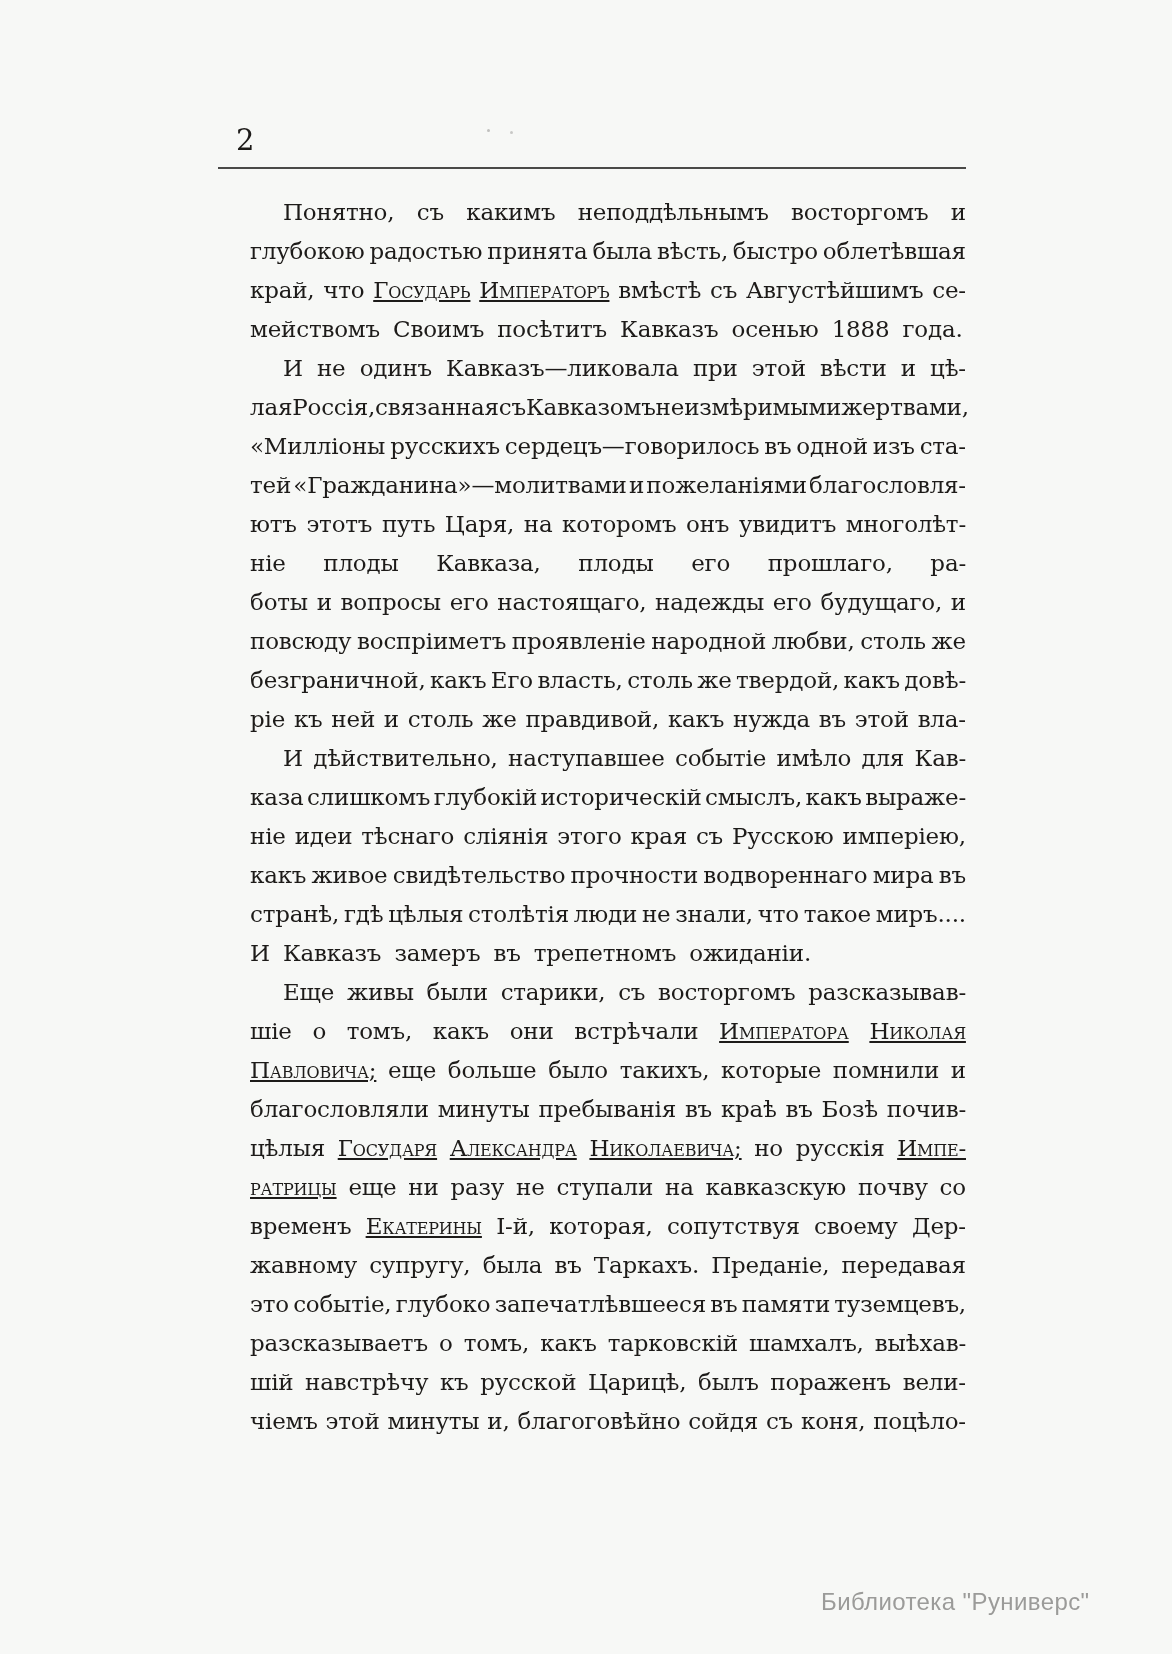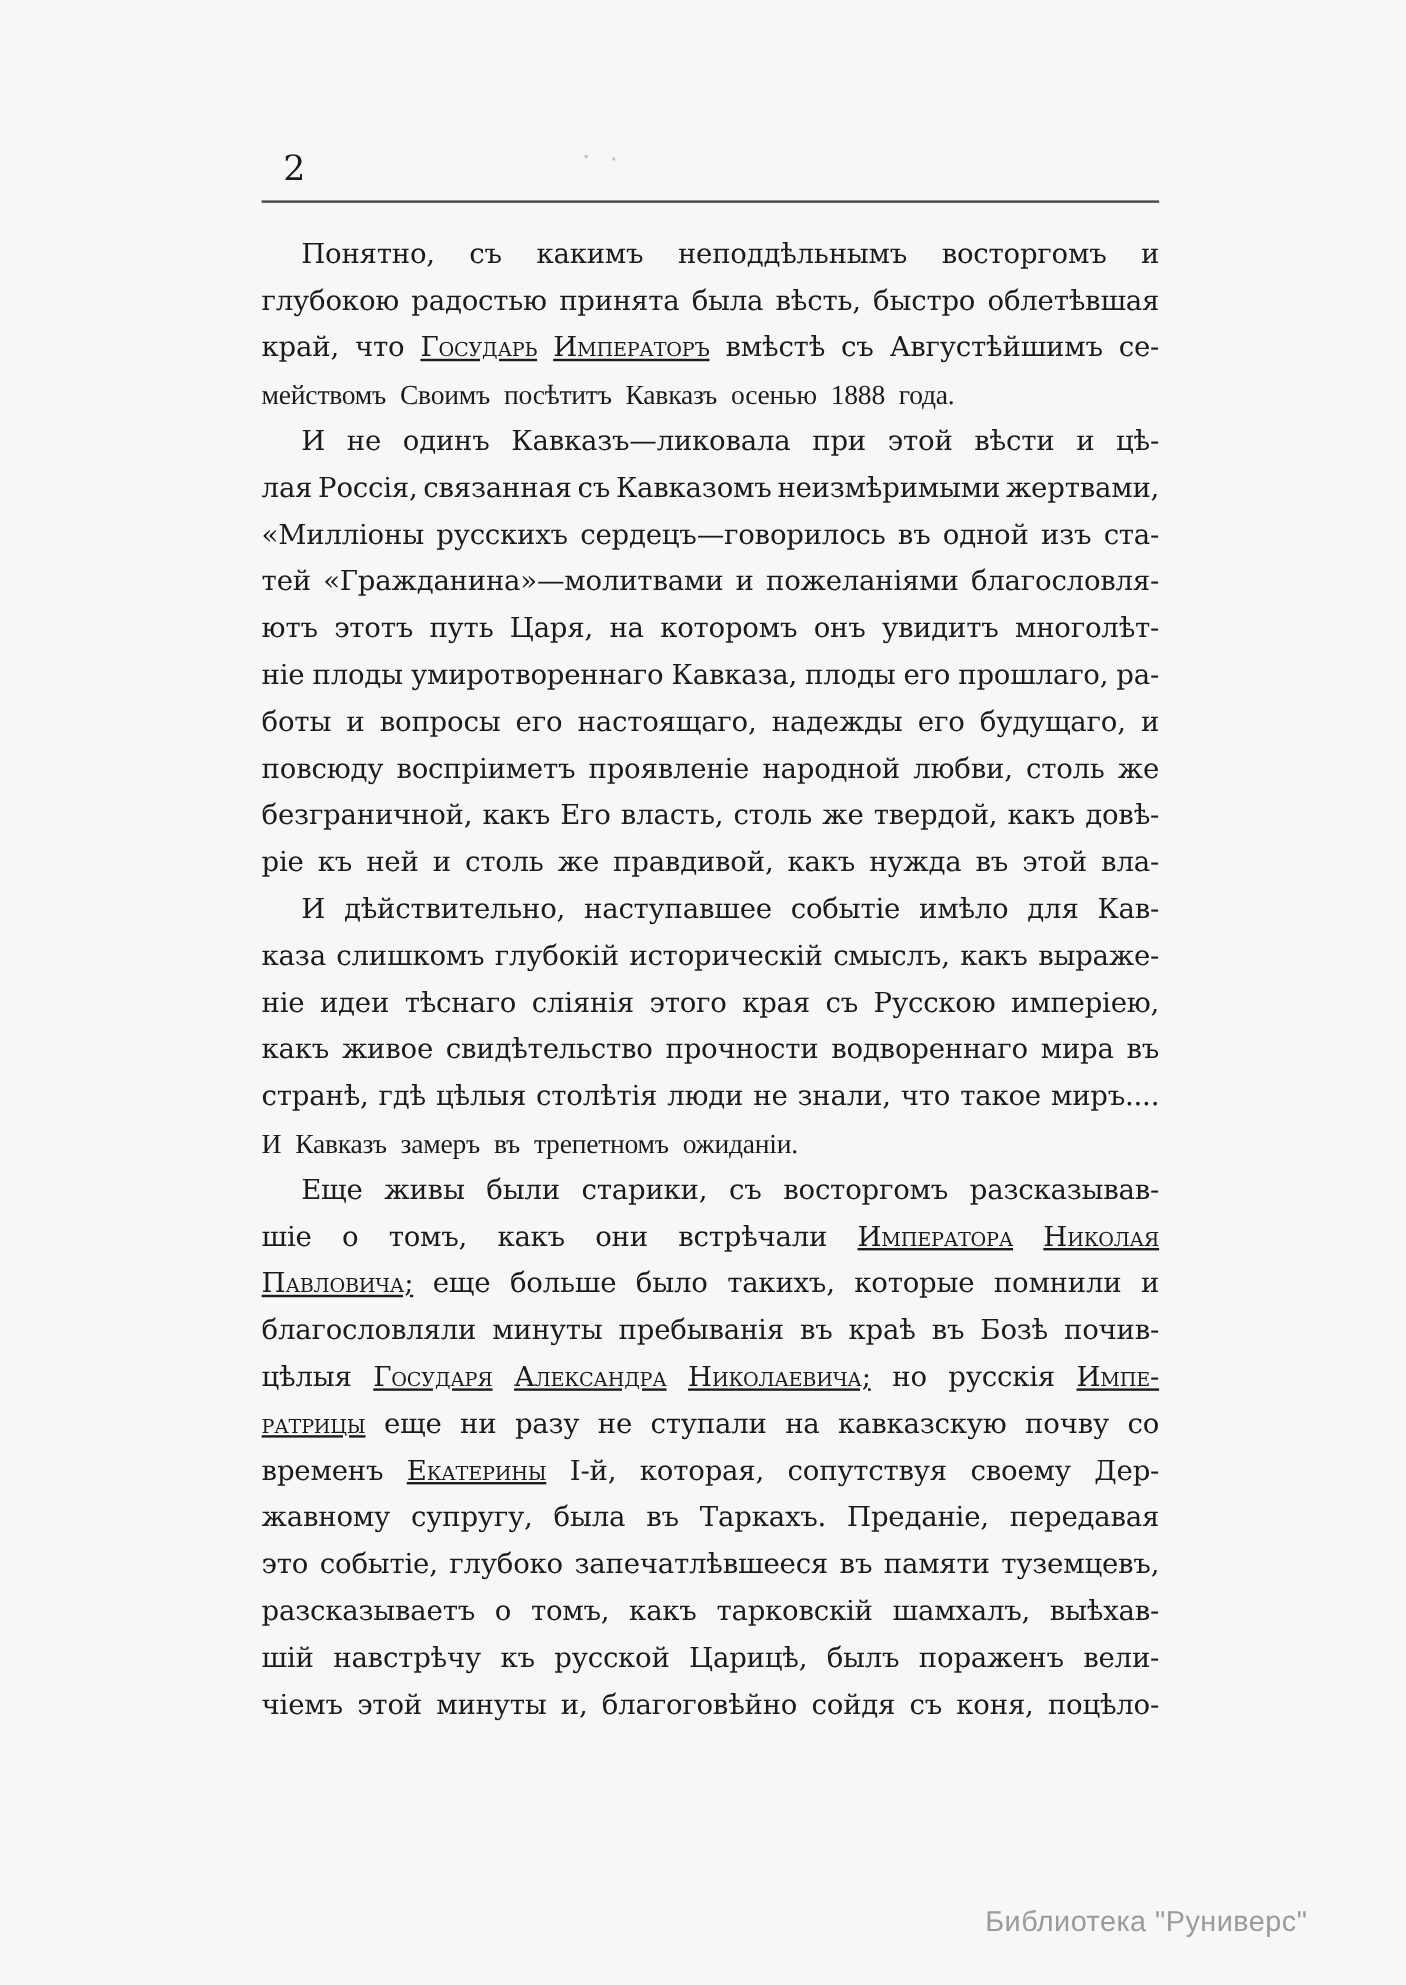--- a/index.html
+++ b/index.html
@@ -49,29 +49,29 @@
     font-size: 23px;
     letter-spacing: -0.2px;
   }
   .line {
     height: 39px;
     line-height: 39px;
     display: flex;
     justify-content: space-between;
     flex-wrap: nowrap;
     white-space: nowrap;
+    margin-left: 32px;
   }
   .line.indent {
     padding-left: 33px;
   }
   .line.para-end {
     display: block;
     text-align: left;
     word-spacing: 6px;
-    font-family: Liberation Serif, serif;
   }
   .sc {
     font-variant: small-caps;
     text-decoration: underline;
   }
   .watermark {
     position: absolute;
     left: 821px;
     top: 1588px;
     font-family: "Liberation Sans", sans-serif;
@@ -159,21 +159,20 @@
         <span class="word">Царя,</span>
         <span class="word">на</span>
         <span class="word">которомъ</span>
         <span class="word">онъ</span>
         <span class="word">увидитъ</span>
         <span class="word">многолѣт-</span>
       </div>
       <div class="line">
         <span class="word">ніе</span>
         <span class="word">плоды</span>
-        <span class="word">умиротвореннаго</span>
         <span class="word">Кавказа,</span>
         <span class="word">плоды</span>
         <span class="word">его</span>
         <span class="word">прошлаго,</span>
         <span class="word">ра-</span>
       </div>
       <div class="line">
         <span class="word">боты</span>
         <span class="word">и</span>
         <span class="word">вопросы</span>

